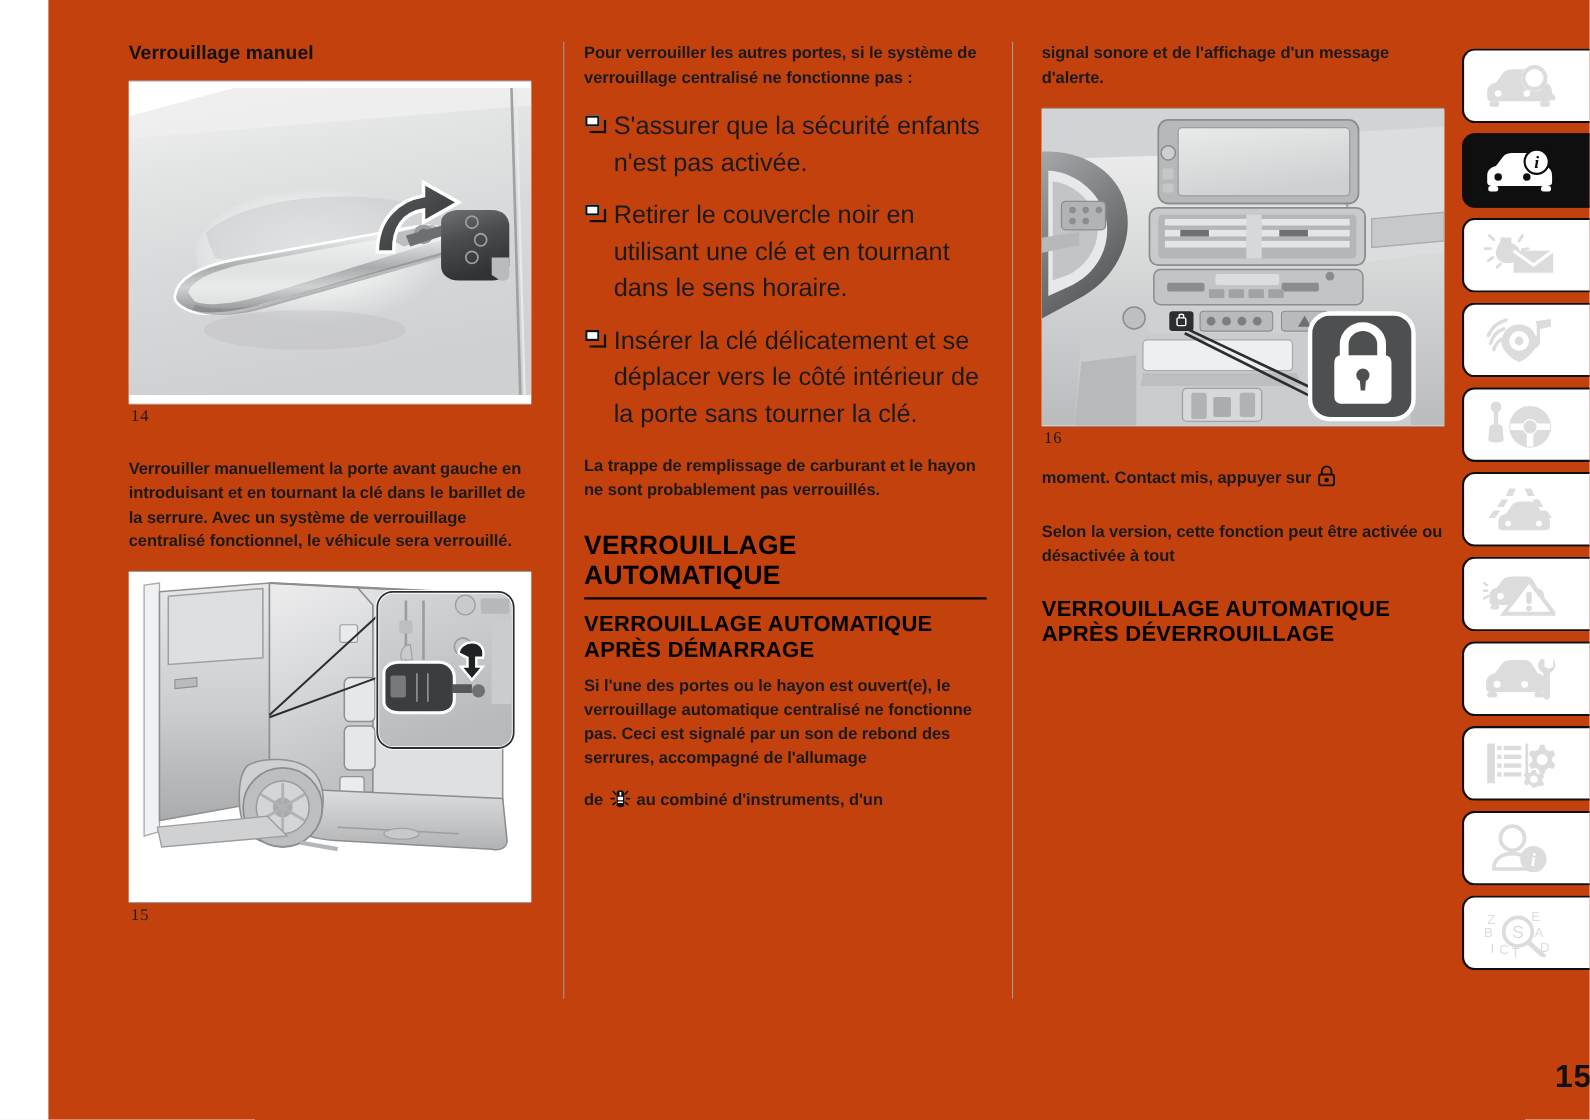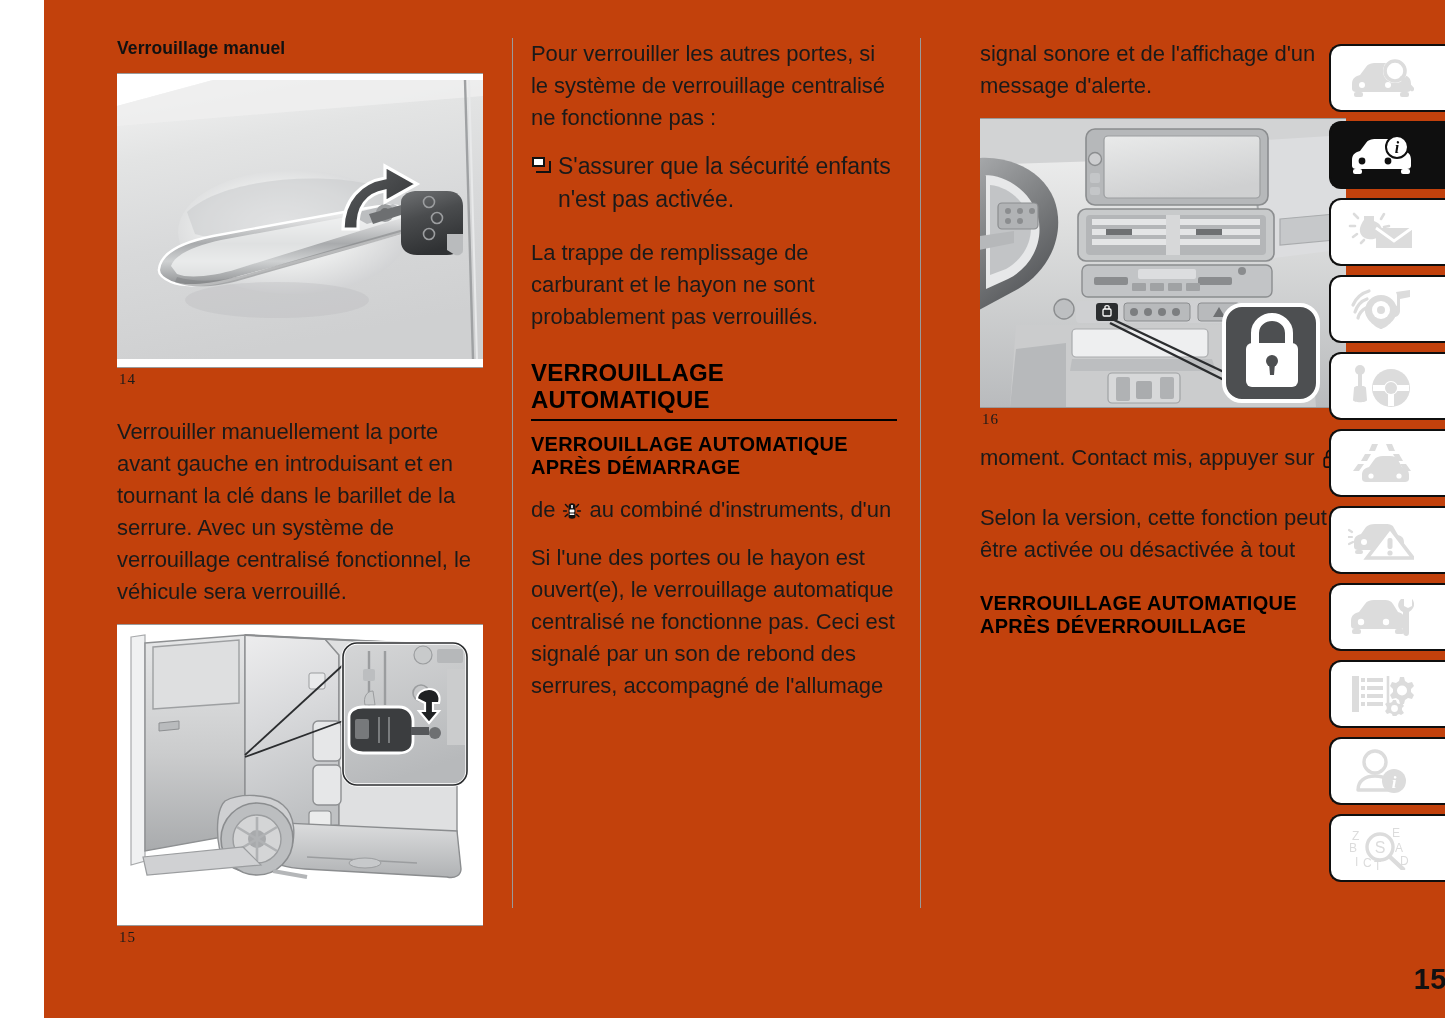--- a/index.html
+++ b/index.html
@@ -13,46 +13,47 @@
     position: relative;
     width: 1445px; height: 1018px;
     background: #c2410c;
     margin-left: 44px;
   }
 
   
   .col { position: absolute; top: 38px; width: 366px; }
   .col-1 { left: 73px; }
   .col-2 { left: 487px; }
-  .col-3 { left: 936px; }
+  .col-3 { left: 903px; }
 
   .divider {
     position: absolute;
     top: 38px;
     width: 1px;
     height: 870px;
     background: #9a9a9a;
   }
   .divider-1 { left: 468px; }
   .divider-2 { left: 876px; }
 
   
   h2.section-title {
     font-size: 17.5px;
     font-weight: bold;
     letter-spacing: .1px;
     color: #111;
     margin: 0 0 14px 0;
   }
   p.body {
-    font-size: 22px;
+    font-size: 15px;
     line-height: 1.455;
     color: #1a1a1a;
     margin: 0 0 16px 0;
     letter-spacing: -.05px;
+    font-weight: bold;
   }
   p.body.tight { margin-bottom: 0; }
 
   h1.big-head {
     font-size: 24px;
     font-weight: 800;
     line-height: 1.13;
     letter-spacing: .2px;
     color: #000;
     margin: 26px 0 0 0;
@@ -349,48 +350,56 @@
 
   <div class="col col-2">
 
     <p class="body">Pour verrouiller les autres portes, si le système de verrouillage centralisé ne fonctionne pas :</p>
 
     <ul class="bullets">
       <li>
         <span class="sq3d"></span>
         <span>S'assurer que la sécurité enfants n'est pas activée.</span>
       </li>
+      <li>
+        <span class="sq3d"></span>
+        <span>Retirer le couvercle noir en utilisant une clé et en tournant dans le sens horaire.</span>
+      </li>
+      <li>
+        <span class="sq3d"></span>
+        <span>Insérer la clé délicatement et se déplacer vers le côté intérieur de la porte sans tourner la clé.</span>
+      </li>
     </ul>
 
     <p class="body" style="margin-top:20px">La trappe de remplissage de carburant et le hayon ne sont probablement pas verrouillés.</p>
 
     <h1 class="big-head">VERROUILLAGE AUTOMATIQUE</h1>
     <div class="rule-under-head"></div>
 
     <h3 class="sub-head">VERROUILLAGE AUTOMATIQUE APRÈS DÉMARRAGE</h3>
+
+    <p class="body tight">Si l'une des portes ou le hayon est ouvert(e), le verrouillage automatique centralisé ne fonctionne pas. Ceci est signalé par un son de rebond des serrures, accompagné de l'allumage</p>
 
     <p class="body" style="margin-top:14px">
       <span>de</span>
       <span class="inline-icon">
         <svg width="22" height="22" viewBox="0 0 22 22">
 
           <path d="M4.5 4.5 L6.8 7 M17.5 4.5 L15.2 7 M2.6 11 L5.4 11 M19.4 11 L16.6 11
                    M4.2 16.5 L6.6 14.4 M17.8 16.5 L15.4 14.4" stroke="#111" stroke-width="1.5" stroke-linecap="round" fill="none"></path>
 
           <path d="M7.6 6.2 C7.6 4.4 9 3.3 11 3.3 C13 3.3 14.4 4.4 14.4 6.2
                    L14.4 16.6 C14.4 18 13.3 18.8 11 18.8 C8.7 18.8 7.6 18 7.6 16.6 Z" fill="#111"></path>
           <rect x="10.2" y="5" width="1.6" height="3.2" fill="#fff"></rect>
           <rect x="8.6" y="9.4" width="4.8" height="3" rx="0.6" fill="#fff"></rect>
           <rect x="8.6" y="13.6" width="4.8" height="1.4" rx="0.5" fill="#fff"></rect>
         </svg>
       </span>
       <span>au combiné d'instruments, d'un</span>
     </p>
-
-    <p class="body tight">Si l'une des portes ou le hayon est ouvert(e), le verrouillage automatique centralisé ne fonctionne pas. Ceci est signalé par un son de rebond des serrures, accompagné de l'allumage</p>
   </div>
 
   <div class="col col-3">
 
     <p class="body">signal sonore et de l'affichage d'un message d'alerte.</p>
 
     <div class="figure" style="margin-top:16px">
       <div class="fig-rule-top"></div>
       <div class="fig-box" style="height:288px">
         <svg width="366" height="288" viewBox="0 0 366 288">

